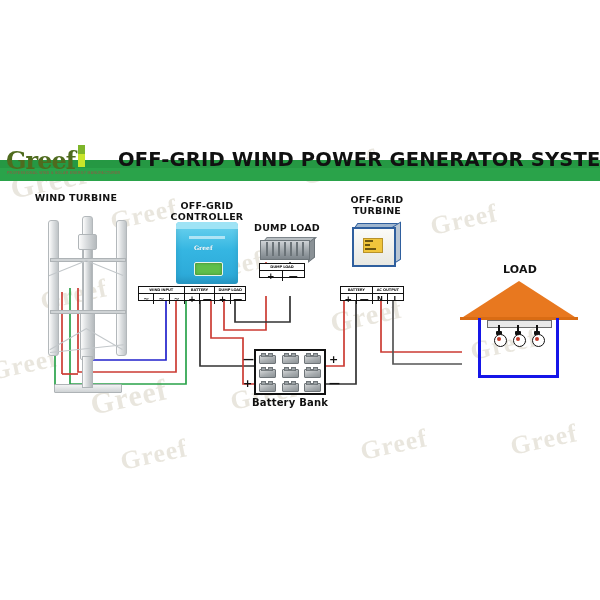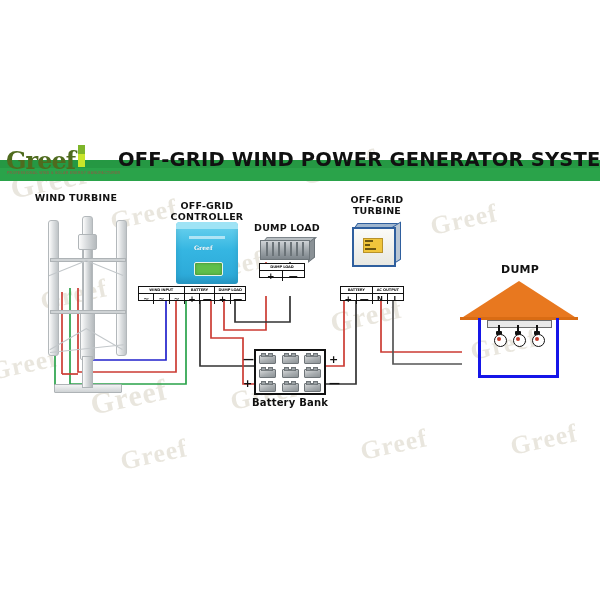--- a/index.html
+++ b/index.html
@@ -385,21 +385,21 @@
     <div class="bcell">
         <div class="bb"></div>
         <div class="bt"></div>
         <div class="bt2"></div>
         <div class="bs"></div>
       </div>
   </div>
 
   <div class="cap" style="left:248px;top:397px;width:84px;font-size:10px;">Battery Bank</div>
 
-  <div class="cap" style="left:480px;top:264px;width:80px;font-size:11px;">DUMP</div>
+  <div class="cap" style="left:480px;top:264px;width:80px;font-size:11px;">LOAD</div>
 
   <div id="house">
     <div id="roof"></div>
     <div id="roof-edge"></div>
     <div class="wall" id="w-left"></div>
     <div class="wall" id="w-right"></div>
     <div class="wall" id="w-bot"></div>
     <div id="ceil"></div>
     <div class="bulb" style="left:33px;top:44px;">
       <div class="stem"></div>

